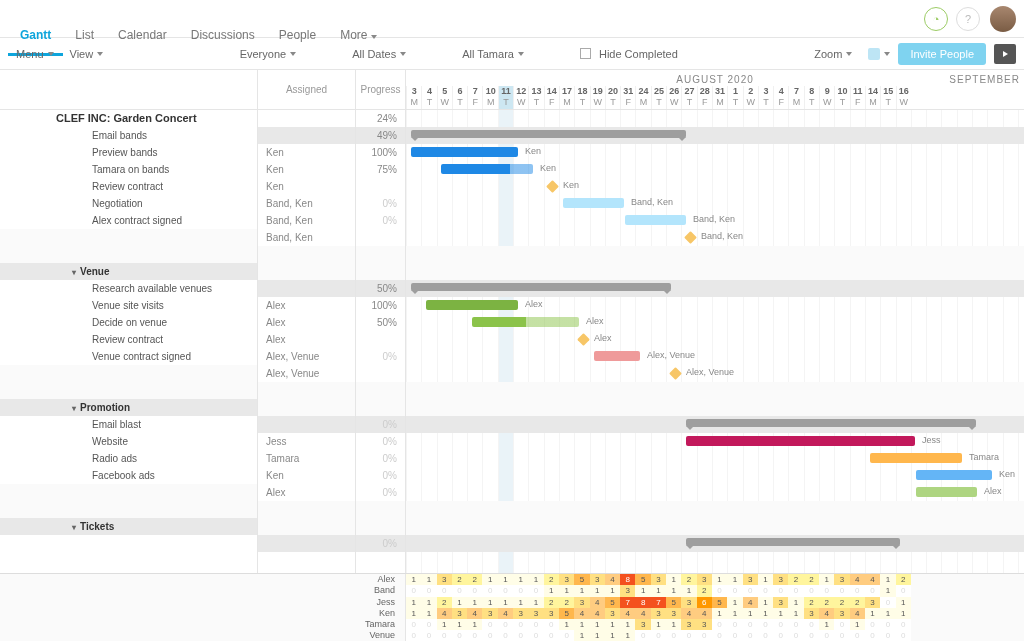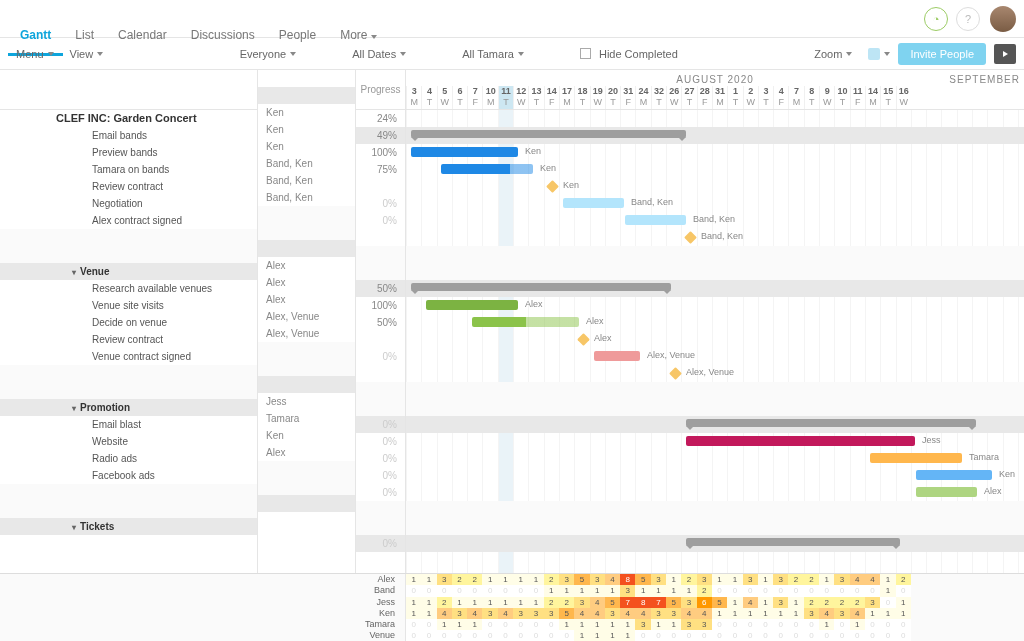--- a/index.html
+++ b/index.html
@@ -155,20 +155,21 @@
         <div class="row task">Email blast</div>
         <div class="row task">Website</div>
         <div class="row task">Radio ads</div>
         <div class="row task">Facebook ads</div>
         <div class="row blank"></div>
         <div class="row blank"></div>
         <div class="row group">Tickets</div>
       </div>
   </div>
   <div class="asscol">
+    <div class="hdr">Assigned</div>
     <div id="asrows">
         <div class="row"></div>
         <div class="row blank2"></div>
         <div class="row">Ken</div>
         <div class="row">Ken</div>
         <div class="row">Ken</div>
         <div class="row">Band, Ken</div>
         <div class="row">Band, Ken</div>
         <div class="row">Band, Ken</div>
         <div class="row blank"></div>
@@ -285,21 +286,21 @@
           </div>
           <div class="day-col">
             <div class="dn">31</div>
             <div>F</div>
           </div>
           <div class="day-col">
             <div class="dn">24</div>
             <div>M</div>
           </div>
           <div class="day-col">
-            <div class="dn">32</div>
+            <div class="dn">25</div>
             <div>T</div>
           </div>
           <div class="day-col">
             <div class="dn">26</div>
             <div>W</div>
           </div>
           <div class="day-col">
             <div class="dn">27</div>
             <div>T</div>
           </div>

